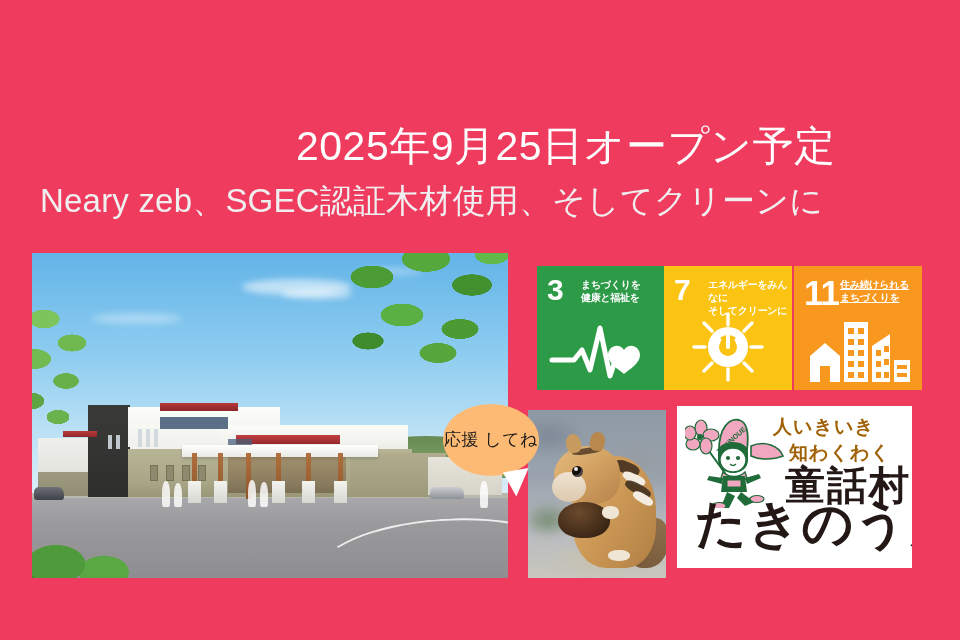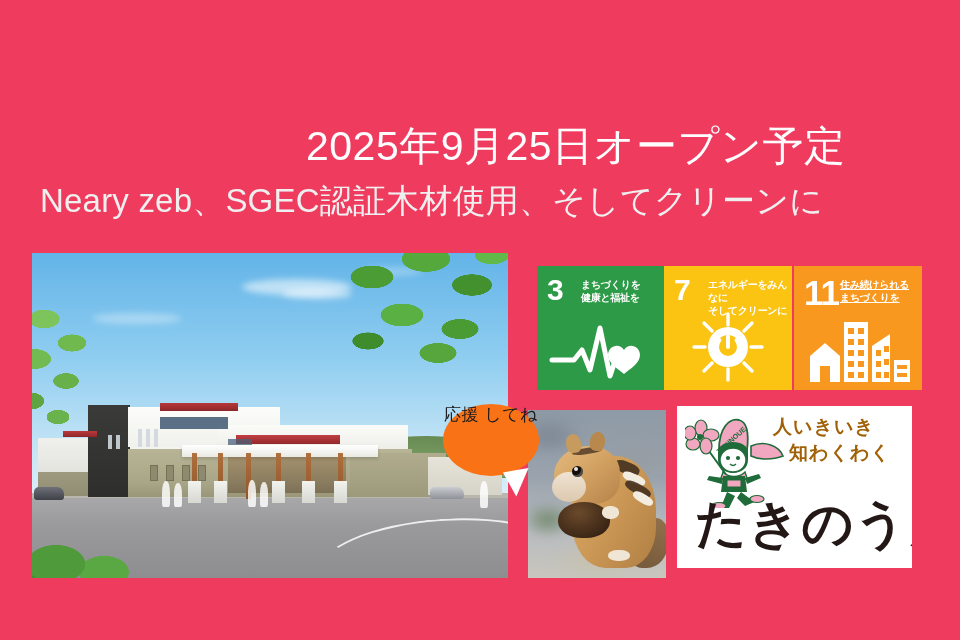--- a/index.html
+++ b/index.html
@@ -18,21 +18,21 @@
 
   
   .headline-1 {
     position: absolute; left: 42px; top: 56px;
     font-size: 43px; font-weight: 700; color: #ffffff;
     letter-spacing: 0.5px; white-space: nowrap; line-height: 1.1;
   }
   .headline-2 {
     position: absolute; left: 296px; top: 124px;
     font-size: 41px; font-weight: 400; color: #fdfdfd;
-    letter-spacing: 0.5px; white-space: nowrap; line-height: 1.1; margin-left: 10px;
+    letter-spacing: 0.5px; white-space: nowrap; line-height: 1.1;
   }
   .headline-3 {
     position: absolute; left: 40px; top: 183px;
     font-size: 33px; font-weight: 500; color: #f0eff0;
     letter-spacing: 0.2px; white-space: nowrap; line-height: 1.1;
   }
 
   
   #building-photo {
     position: absolute; left: 32px; top: 253px;
@@ -193,22 +193,22 @@
     background:
       radial-gradient(ellipse 40px 26px at 34px 40px, #4f9a3a 0%, #4f9a3a 72%, transparent 74%),
       radial-gradient(ellipse 34px 22px at 82px 48px, #5aa844 0%, #5aa844 72%, transparent 74%),
       radial-gradient(ellipse 26px 18px at 16px 54px, #458c31 0%, #458c31 72%, transparent 74%);
   }
 
   
   #speech-bubble {
     position: absolute; left: 443px; top: 404px;
     width: 96px; height: 72px;
-    background: #f97316; border-radius: 50%;
-    display: flex; justify-content: center;
+    background: #fdba74; border-radius: 50%;
+    display: flex; align-items: center; justify-content: center;
     z-index: 30;
   }
   #speech-bubble .bubble-text {
     font-size: 17px; line-height: 1.25; color: #1b1b1b;
     text-align: center; font-weight: 500; letter-spacing: .5px;
   }
   #speech-bubble .tail {
     position: absolute; left: 62px; bottom: -20px;
     width: 0; height: 0;
     border-left: 9px solid transparent;
@@ -555,16 +555,17 @@
       <path d="M60 62 L74 58 L76 62 L62 68 Z" fill="#1f6b3a"></path>
 
       <path d="M42 76 L38 86 L30 88 L30 92 L44 92 L50 80 Z" fill="#1f6b3a"></path>
       <path d="M56 76 L64 82 L72 80 L74 84 L60 90 L52 82 Z" fill="#1f6b3a"></path>
       <ellipse cx="34" cy="90" rx="7" ry="3.5" fill="#f2a7c0" stroke="#1f6b3a" stroke-width="1.2"></ellipse>
       <ellipse cx="72" cy="83" rx="7" ry="3.5" fill="#f2a7c0" stroke="#1f6b3a" stroke-width="1.2"></ellipse>
     </svg>
 
     <div class="logo-tag t1">人いきいき</div>
     <div class="logo-tag t2">知わくわく</div>
+    <div class="logo-big">童話村</div>
     <div class="logo-bottom">たきのうえ</div>
   </div>
 
 </div>
 
 </body></html>

